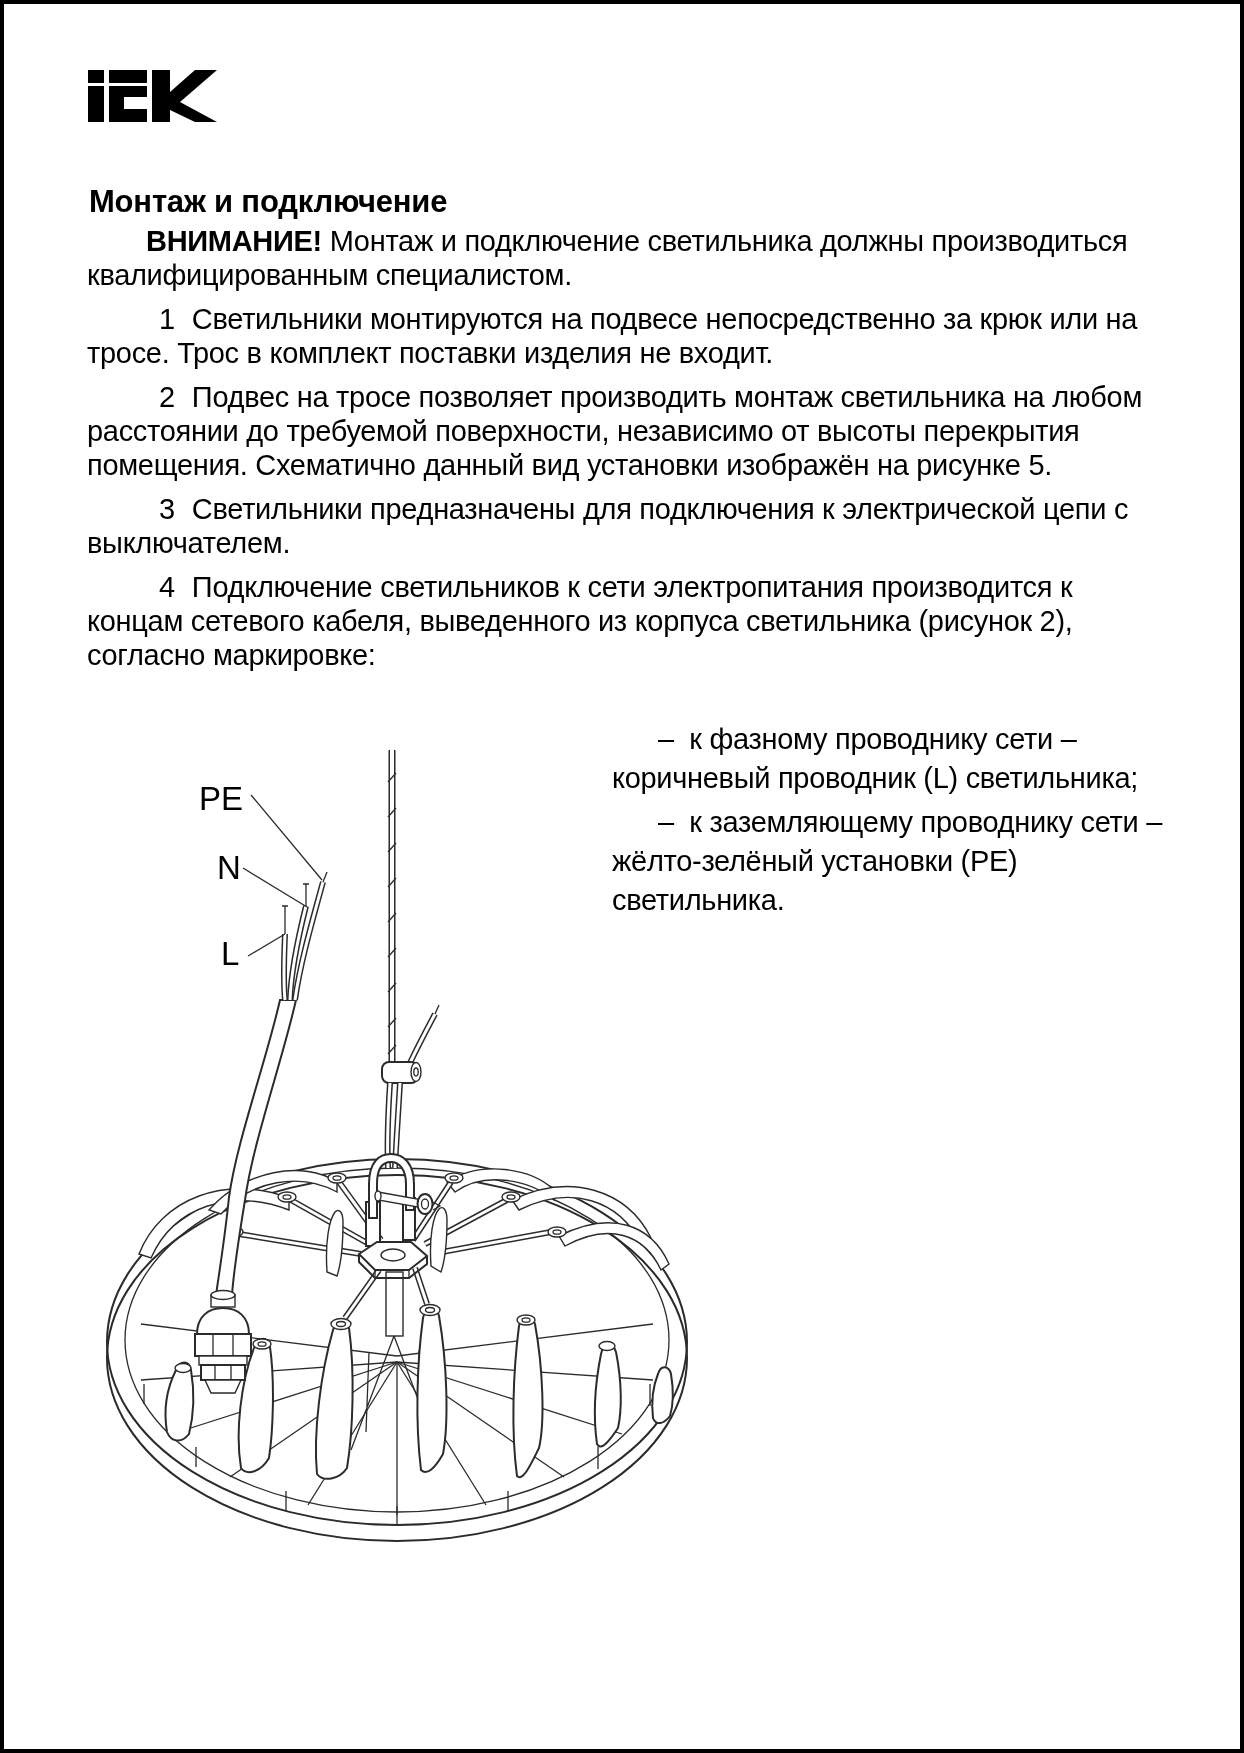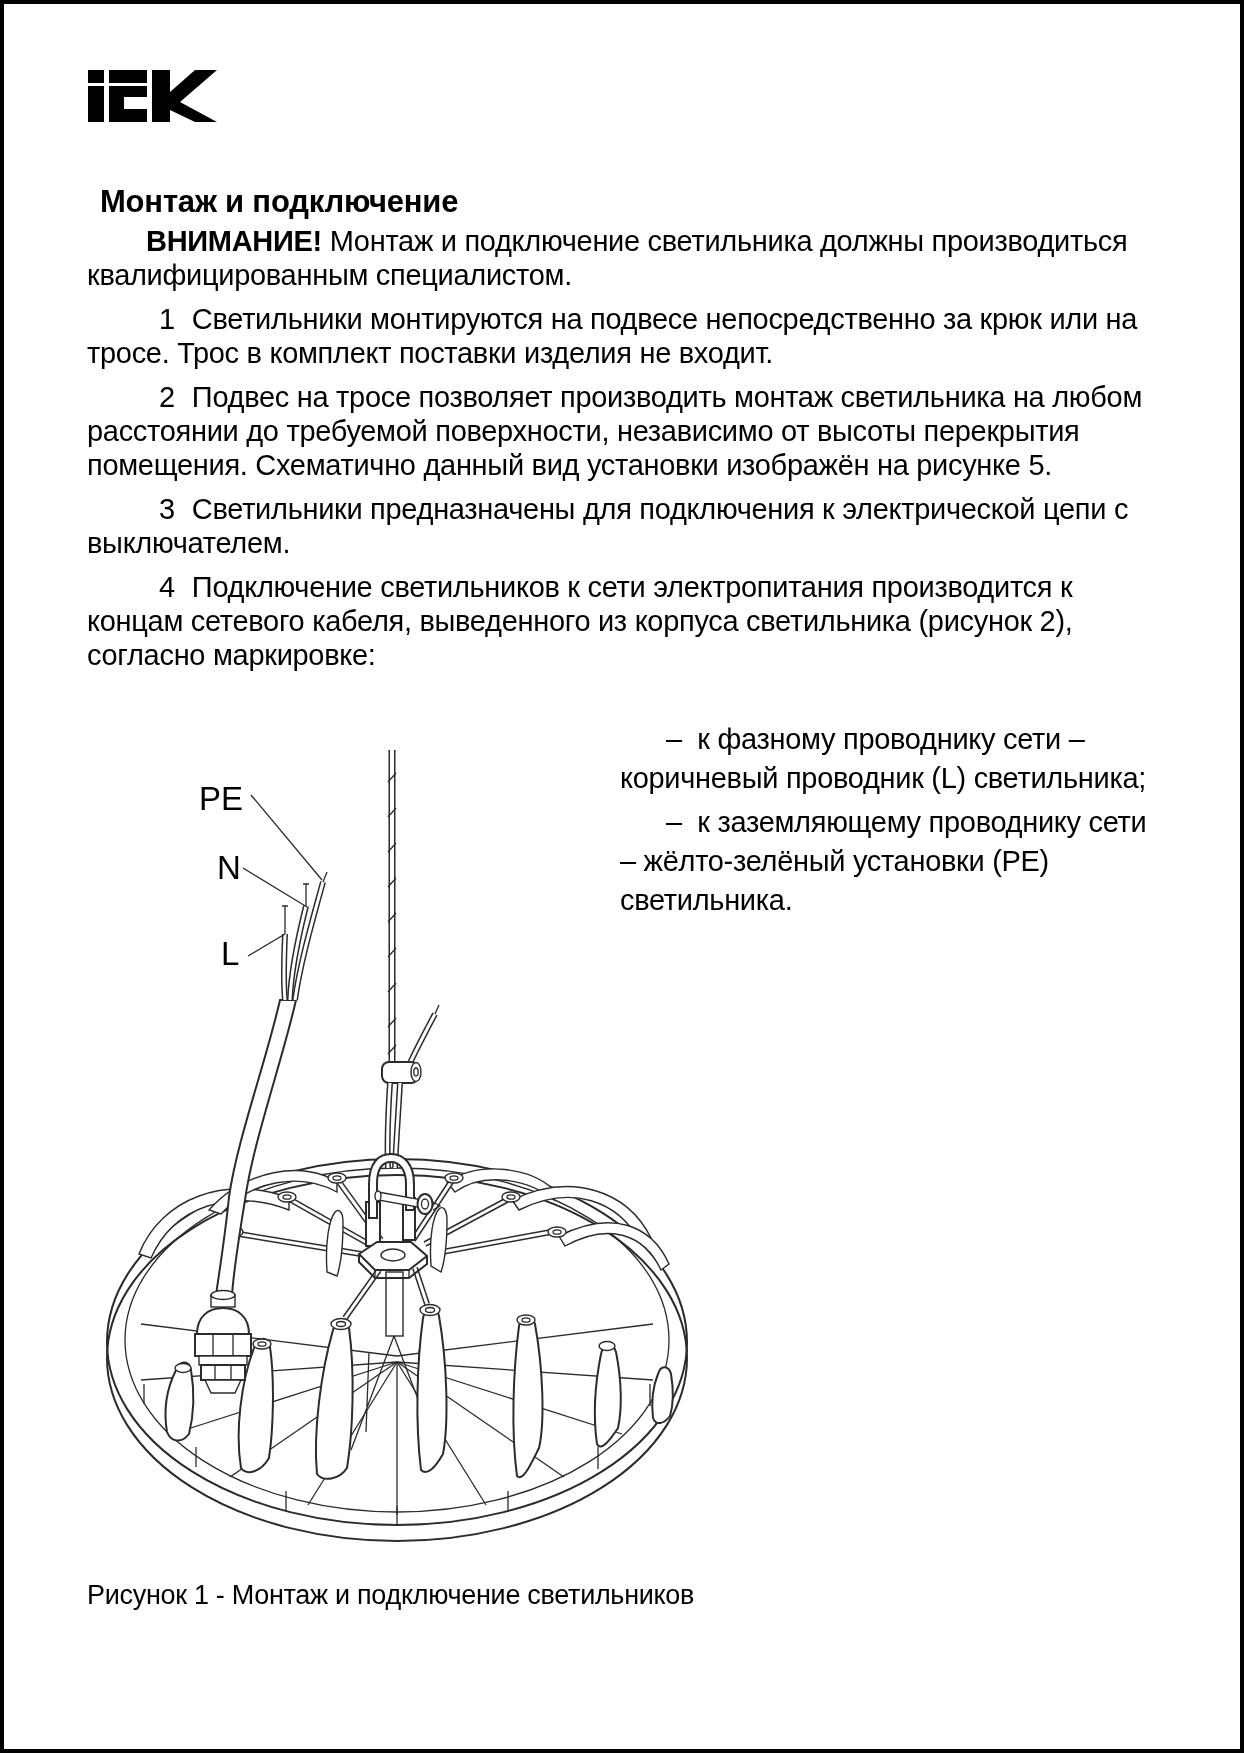--- a/index.html
+++ b/index.html
@@ -9,36 +9,36 @@
     background:#ffffff;
     border:4px solid #000;
     box-sizing:border-box;
     font-family:"Liberation Sans", sans-serif;
     color:#000;
     overflow:hidden;
     margin:0 auto;
   }
   .logo{position:absolute;left:83px;top:60px;}
   .doc-title{
-    position:absolute;left:96px;top:180px;
+    position:absolute;left:85px;top:180px;
     font-size:31px;font-weight:bold;line-height:36px;letter-spacing:-0.2px;
   }
   .bodytext{
     position:absolute;left:83px;top:220px;width:1062px;
     font-size:29px;line-height:34px;letter-spacing:-0.3px;
   }
   .bodytext p{margin:0 0 10px 0;}
   .p-warn{text-indent:59px;}
   .p-num{text-indent:72px;}
   .pnum{margin-right:17px;}
   .bullets{
     position:absolute;left:604px;top:716px;width:562px;
     font-size:29px;line-height:39px;letter-spacing:-0.3px;
   }
-  .bullets p{margin:0 0 5px 12px;text-indent:46px;white-space:pre-wrap;}
+  .bullets p{margin:0 0 5px 4px;text-indent:46px;white-space:pre-wrap;}
   .figure-wrap{position:absolute;left:75px;top:728px;width:620px;height:860px;}
   .figure-wrap svg{display:block;}
   .fig-caption{
     position:absolute;left:83px;top:1576px;
     font-size:27px;letter-spacing:-0.3px;
   }
   
   .ln{fill:none;stroke:#2b2b2b;stroke-width:2;}
   .ln-thin{fill:none;stroke:#2b2b2b;stroke-width:1.3;}
   .wh{fill:#ffffff;stroke:#2b2b2b;stroke-width:2;}
@@ -277,15 +277,14 @@
         <path class="ln-thin" d="M172,63 L243,148"></path>
         <path class="ln-thin" d="M164,136 L228,175"></path>
         <path class="ln-thin" d="M169,224 L206,202"></path>
         <text class="figlabel" x="120" y="78">PE</text>
         <text class="figlabel" x="138" y="147">N</text>
         <text class="figlabel" x="142" y="233">L</text>
       </g>
     </svg>
   </div>
 
-  <div class="fig-caption">Рисунок 1 - Монтаж и подключение светильников</div>
 
 </div>
 
 </body></html>

